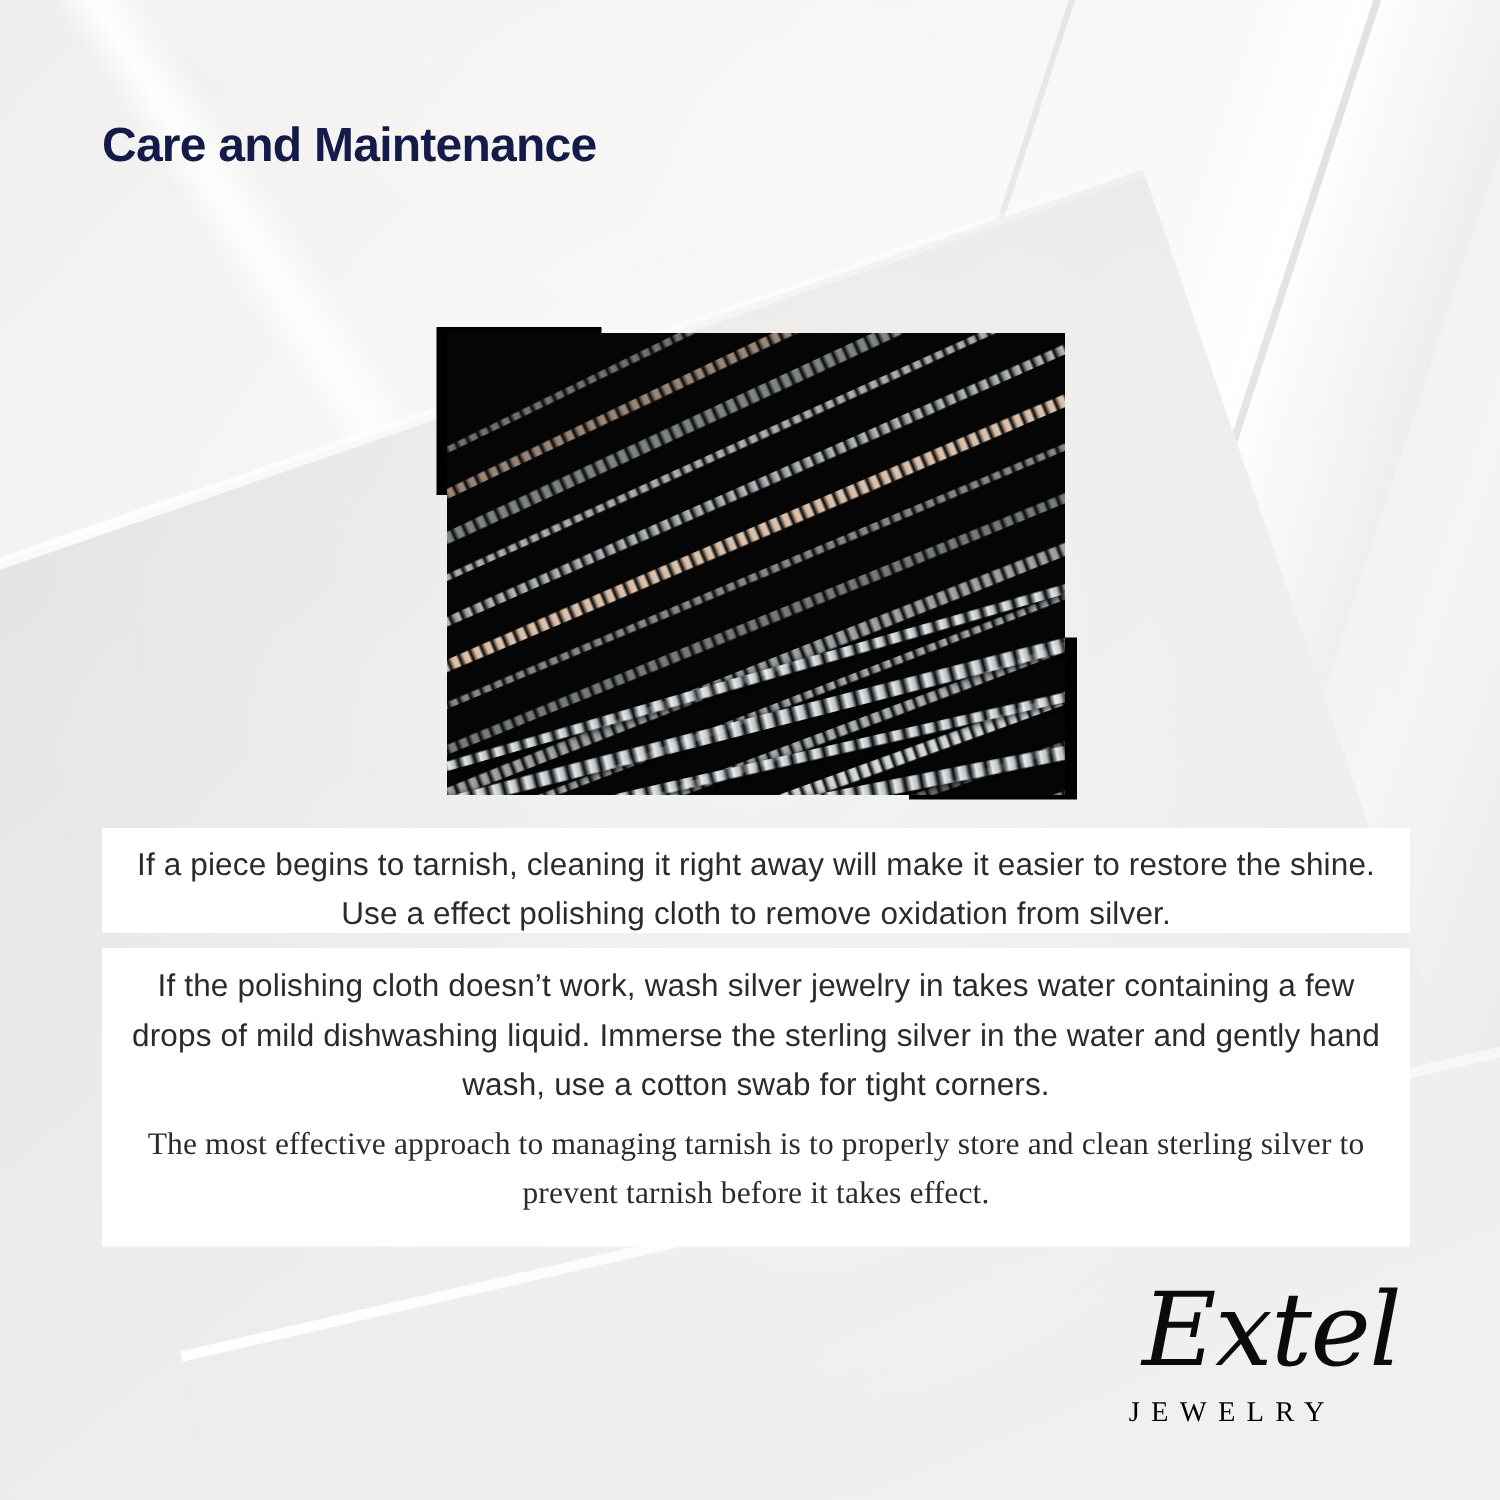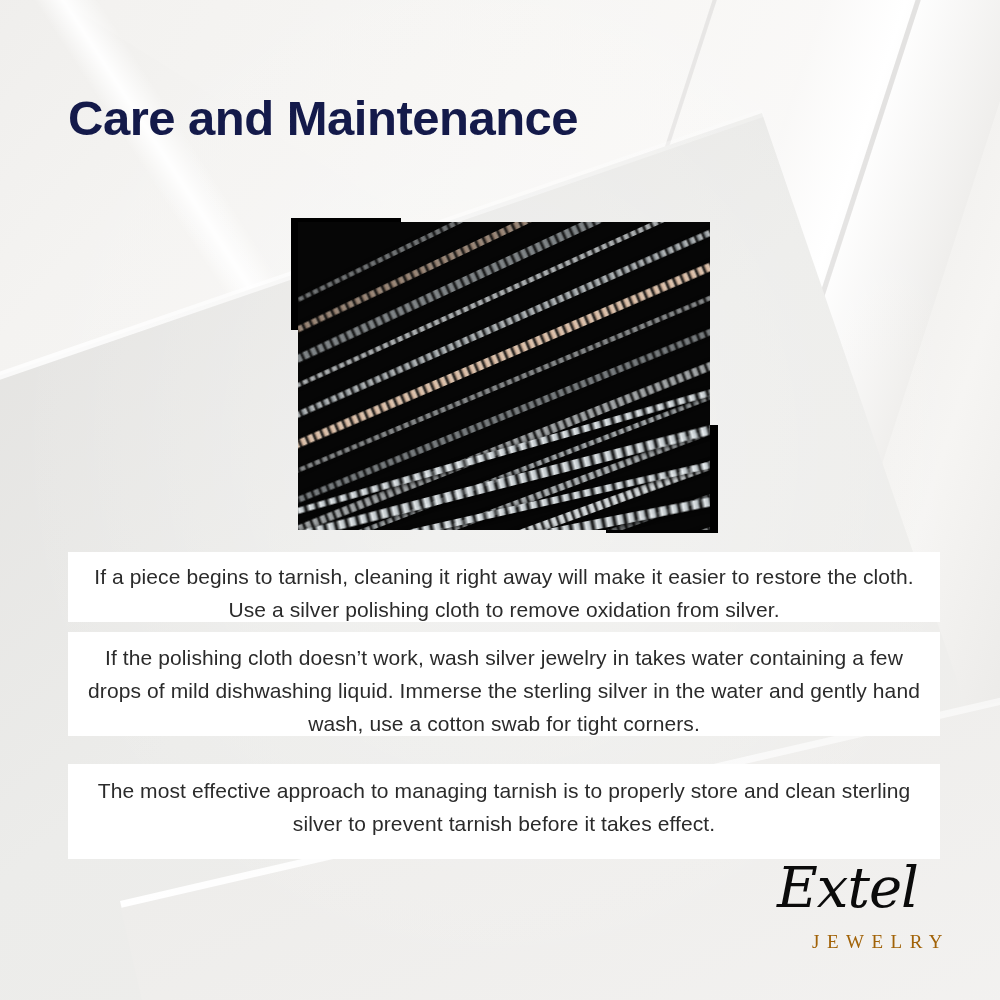--- a/index.html
+++ b/index.html
@@ -123,21 +123,21 @@
     background: radial-gradient(ellipse at 50% 45%, rgba(255,255,255,.35) 0%, rgba(255,255,255,0) 70%);
   }
 
   
   .content { position: absolute; inset: 0; }
 
   .page-title {
     position: absolute;
     left: 68px;
     top: 57px;
-    font-size: 49px;
+    font-size: 32px;
     font-weight: 700;
     letter-spacing: -0.5px;
     color: #141a4a;
     white-space: nowrap;
   }
 
   .text-card {
     position: absolute;
     background: #ffffff;
     color: #2b2b2b;
@@ -156,23 +156,24 @@
     left: 68px; top: 552px;
     width: 872px; height: 70px;
     padding: 8px 12px 0 12px;
   }
   .card-2 {
     left: 68px; top: 632px;
     width: 872px; height: 104px;
     padding: 9px 8px 0 8px;
   }
   .card-3 {
-    left: 68px; top: 764px;
+    left: 68px; top: 736px;
     width: 872px; height: 95px;
     padding: 10px 12px 0 12px;
+    font-family: Liberation Serif, serif;
   }
 
   
   .accent-tl {
     position: absolute;
     left: 291px; top: 218px;
     width: 110px; height: 112px;
     background: #000000;
   }
   .accent-br {
@@ -206,35 +207,35 @@
     width: 205px;
     height: 115px;
   }
   .logo-script {
     position: absolute;
     left: 0; top: 0;
     width: 205px;
     text-align: center;
     font-family: "DejaVu Serif", serif;
     font-style: italic;
-    font-size: 56px;
+    font-size: 68px;
     line-height: 86px;
     color: #0b0b0b;
     letter-spacing: -1px;
   }
   .logo-word {
     position: absolute;
     left: 0; top: 86px;
     width: 205px;
-    text-align: right;
+    text-align: left;
     font-family: "Liberation Serif", serif;
     font-size: 19px;
     letter-spacing: 7.5px;
     text-indent: 7.5px;
-    color: #a16207;
+    color: #000000;
   }
 </style>
 </head>
 <body>
 
 <div id="poster">
 
   <div class="bg-layer">
     <div class="bg-base"></div>
     <div class="bg-wedge-tl"></div>
@@ -275,21 +276,21 @@
           <div class="strand" style="top: 88.8%; height: 7px; transform: rotate(-18.85deg); background: repeating-linear-gradient(90deg, rgb(232, 237, 239) 0px, rgb(207, 212, 214) 3px, rgba(10, 10, 10, 0.55) 5px, rgb(232, 237, 239) 8px); opacity: 0.66; box-shadow: rgba(0, 0, 0, 0.85) 0px 0px 4px;"></div>
           <div class="strand" style="top: 94.4%; height: 9px; transform: rotate(-18.3deg); background: repeating-linear-gradient(90deg, rgb(174, 182, 186) 0px, rgb(223, 228, 230) 3px, rgba(10, 10, 10, 0.55) 5px, rgb(174, 182, 186) 8px); opacity: 0.73; box-shadow: rgba(0, 0, 0, 0.85) 0px 0px 4px;"></div>
           <div class="strand" style="top: 62%; height: 7px; transform: rotate(-16deg); background: repeating-linear-gradient(90deg, rgb(242, 246, 248) 0px, rgb(195, 203, 207) 4px, rgba(8, 8, 8, 0.7) 7px, rgb(223, 230, 233) 11px); opacity: 0.95; box-shadow: rgba(0, 0, 0, 0.9) 0px 1px 5px;"></div>
           <div class="strand" style="top: 67.5%; height: 10px; transform: rotate(-14.4deg); background: repeating-linear-gradient(90deg, rgb(242, 246, 248) 0px, rgb(195, 203, 207) 4px, rgba(8, 8, 8, 0.7) 7px, rgb(223, 230, 233) 11px); opacity: 0.95; box-shadow: rgba(0, 0, 0, 0.9) 0px 1px 5px;"></div>
           <div class="strand" style="top: 73%; height: 7px; transform: rotate(-12.8deg); background: repeating-linear-gradient(90deg, rgb(242, 246, 248) 0px, rgb(195, 203, 207) 4px, rgba(8, 8, 8, 0.7) 7px, rgb(223, 230, 233) 11px); opacity: 0.95; box-shadow: rgba(0, 0, 0, 0.9) 0px 1px 5px;"></div>
           <div class="strand" style="top: 78.5%; height: 10px; transform: rotate(-11.2deg); background: repeating-linear-gradient(90deg, rgb(242, 246, 248) 0px, rgb(195, 203, 207) 4px, rgba(8, 8, 8, 0.7) 7px, rgb(223, 230, 233) 11px); opacity: 0.95; box-shadow: rgba(0, 0, 0, 0.9) 0px 1px 5px;"></div>
           <div class="strand" style="top: 84%; height: 7px; transform: rotate(-9.6deg); background: repeating-linear-gradient(90deg, rgb(242, 246, 248) 0px, rgb(195, 203, 207) 4px, rgba(8, 8, 8, 0.7) 7px, rgb(223, 230, 233) 11px); opacity: 0.95; box-shadow: rgba(0, 0, 0, 0.9) 0px 1px 5px;"></div>
         </div>
     </div>
 
-    <div class="text-card card-1">If a piece begins to tarnish, cleaning it right away will make it easier to restore the cloth. Use a silver polishing cloth to remove oxidation from silver.</div>
+    <div class="text-card card-1">If a piece begins to tarnish, cleaning it right away will make it easier to restore the shine. Use a effect polishing cloth to remove oxidation from silver.</div>
 
     <div class="text-card card-2">If the polishing cloth doesn’t work, wash silver jewelry in takes water containing a few drops of mild dishwashing liquid. Immerse the sterling silver in the water and gently hand wash, use a cotton swab for tight corners.</div>
 
     <div class="text-card card-3">The most effective approach to managing tarnish is to properly store and clean sterling silver to prevent tarnish before it takes effect.</div>
 
     <div class="logo">
       <div class="logo-script">Extel</div>
       <div class="logo-word">JEWELRY</div>
     </div>
 

